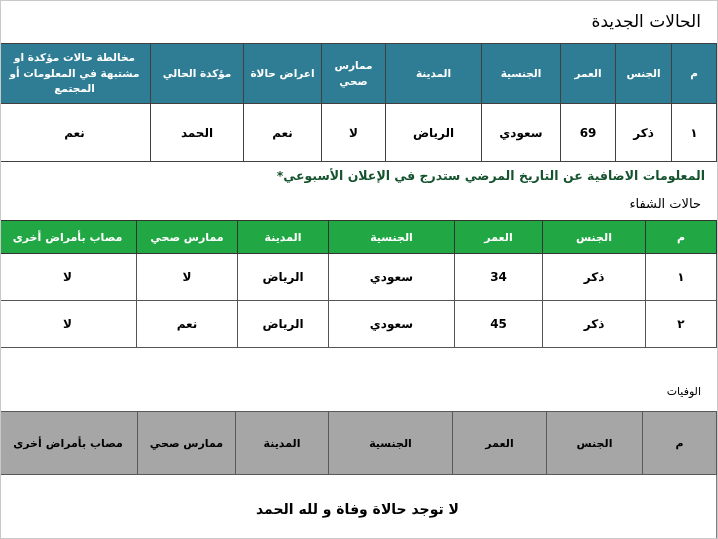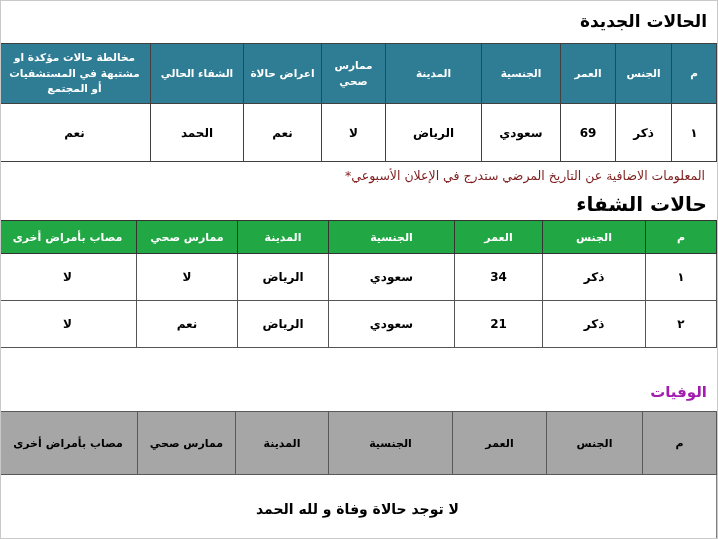--- a/index.html
+++ b/index.html
@@ -9,28 +9,28 @@
     width: 718px; height: 539px;
     direction: rtl;
   }
   .page {
     width: 718px; height: 539px;
     background: #ffffff;
     border: 1px solid #c9c9c9;
     overflow: hidden;
   }
   .section-title {
-    font-weight: bold;
+    font-weight: normal;
     color: #000000;
     text-align: right;
-    padding-right: 10px;
+    padding-right: 16px;
   }
   .title-new { font-size: 17px; margin-top: 7px; line-height: 26px; margin-bottom: 9px; }
-  .title-rec { font-size: 20px; margin-top: 7px; line-height: 24px; margin-bottom: 4px; }
-  .title-death { font-size: 15px; color: #a21caf; margin-top: 32px; line-height: 24px; margin-bottom: 7px; }
+  .title-rec { font-size: 13px; margin-top: 7px; line-height: 24px; margin-bottom: 4px; }
+  .title-death { font-size: 11px; color: #000000; margin-top: 32px; line-height: 24px; margin-bottom: 7px; }
 
   table {
     width: 718px;
     border-collapse: collapse;
     table-layout: fixed;
     direction: rtl;
   }
   th, td {
     text-align: center;
     vertical-align: middle;
@@ -48,24 +48,24 @@
     line-height: 1.5;
   }
   .t1 td {
     background: #ffffff;
     color: #000000;
     font-size: 12px;
     height: 58px;
   }
   .footnote {
     font-size: 12.5px;
-    color: #7f1d1d;
+    color: #14532d;
     padding: 5px 12px 0 0;
     line-height: 18px;
-    font-weight: normal;
+    font-weight: bold;
   }
   
   .t2 th {
     background: #21a845;
     color: #ffffff;
     font-size: 11px;
     height: 33px;
     padding: 2px 4px;
   }
   .t2 td {
@@ -114,22 +114,22 @@
     </colgroup>
     <thead>
       <tr>
         <th>م</th>
         <th>الجنس</th>
         <th>العمر</th>
         <th>الجنسية</th>
         <th>المدينة</th>
         <th>ممارس صحي</th>
         <th>اعراض حالاة</th>
-        <th>الشفاء الحالي</th>
-        <th>مخالطة حالات مؤكدة او مشتبهة في المستشفيات أو المجتمع</th>
+        <th>مؤكدة الحالي</th>
+        <th>مخالطة حالات مؤكدة او مشتبهة في المعلومات أو المجتمع</th>
       </tr>
     </thead>
     <tbody>
       <tr>
         <td>١</td>
         <td>ذكر</td>
         <td>69</td>
         <td>سعودي</td>
         <td>الرياض</td>
         <td>لا</td>
@@ -171,21 +171,21 @@
         <td>ذكر</td>
         <td>34</td>
         <td>سعودي</td>
         <td>الرياض</td>
         <td>لا</td>
         <td>لا</td>
       </tr>
       <tr>
         <td>٢</td>
         <td>ذكر</td>
-        <td>21</td>
+        <td>45</td>
         <td>سعودي</td>
         <td>الرياض</td>
         <td>نعم</td>
         <td>لا</td>
       </tr>
     </tbody>
   </table>
 
   <div class="section-title title-death">الوفيات</div>
 

